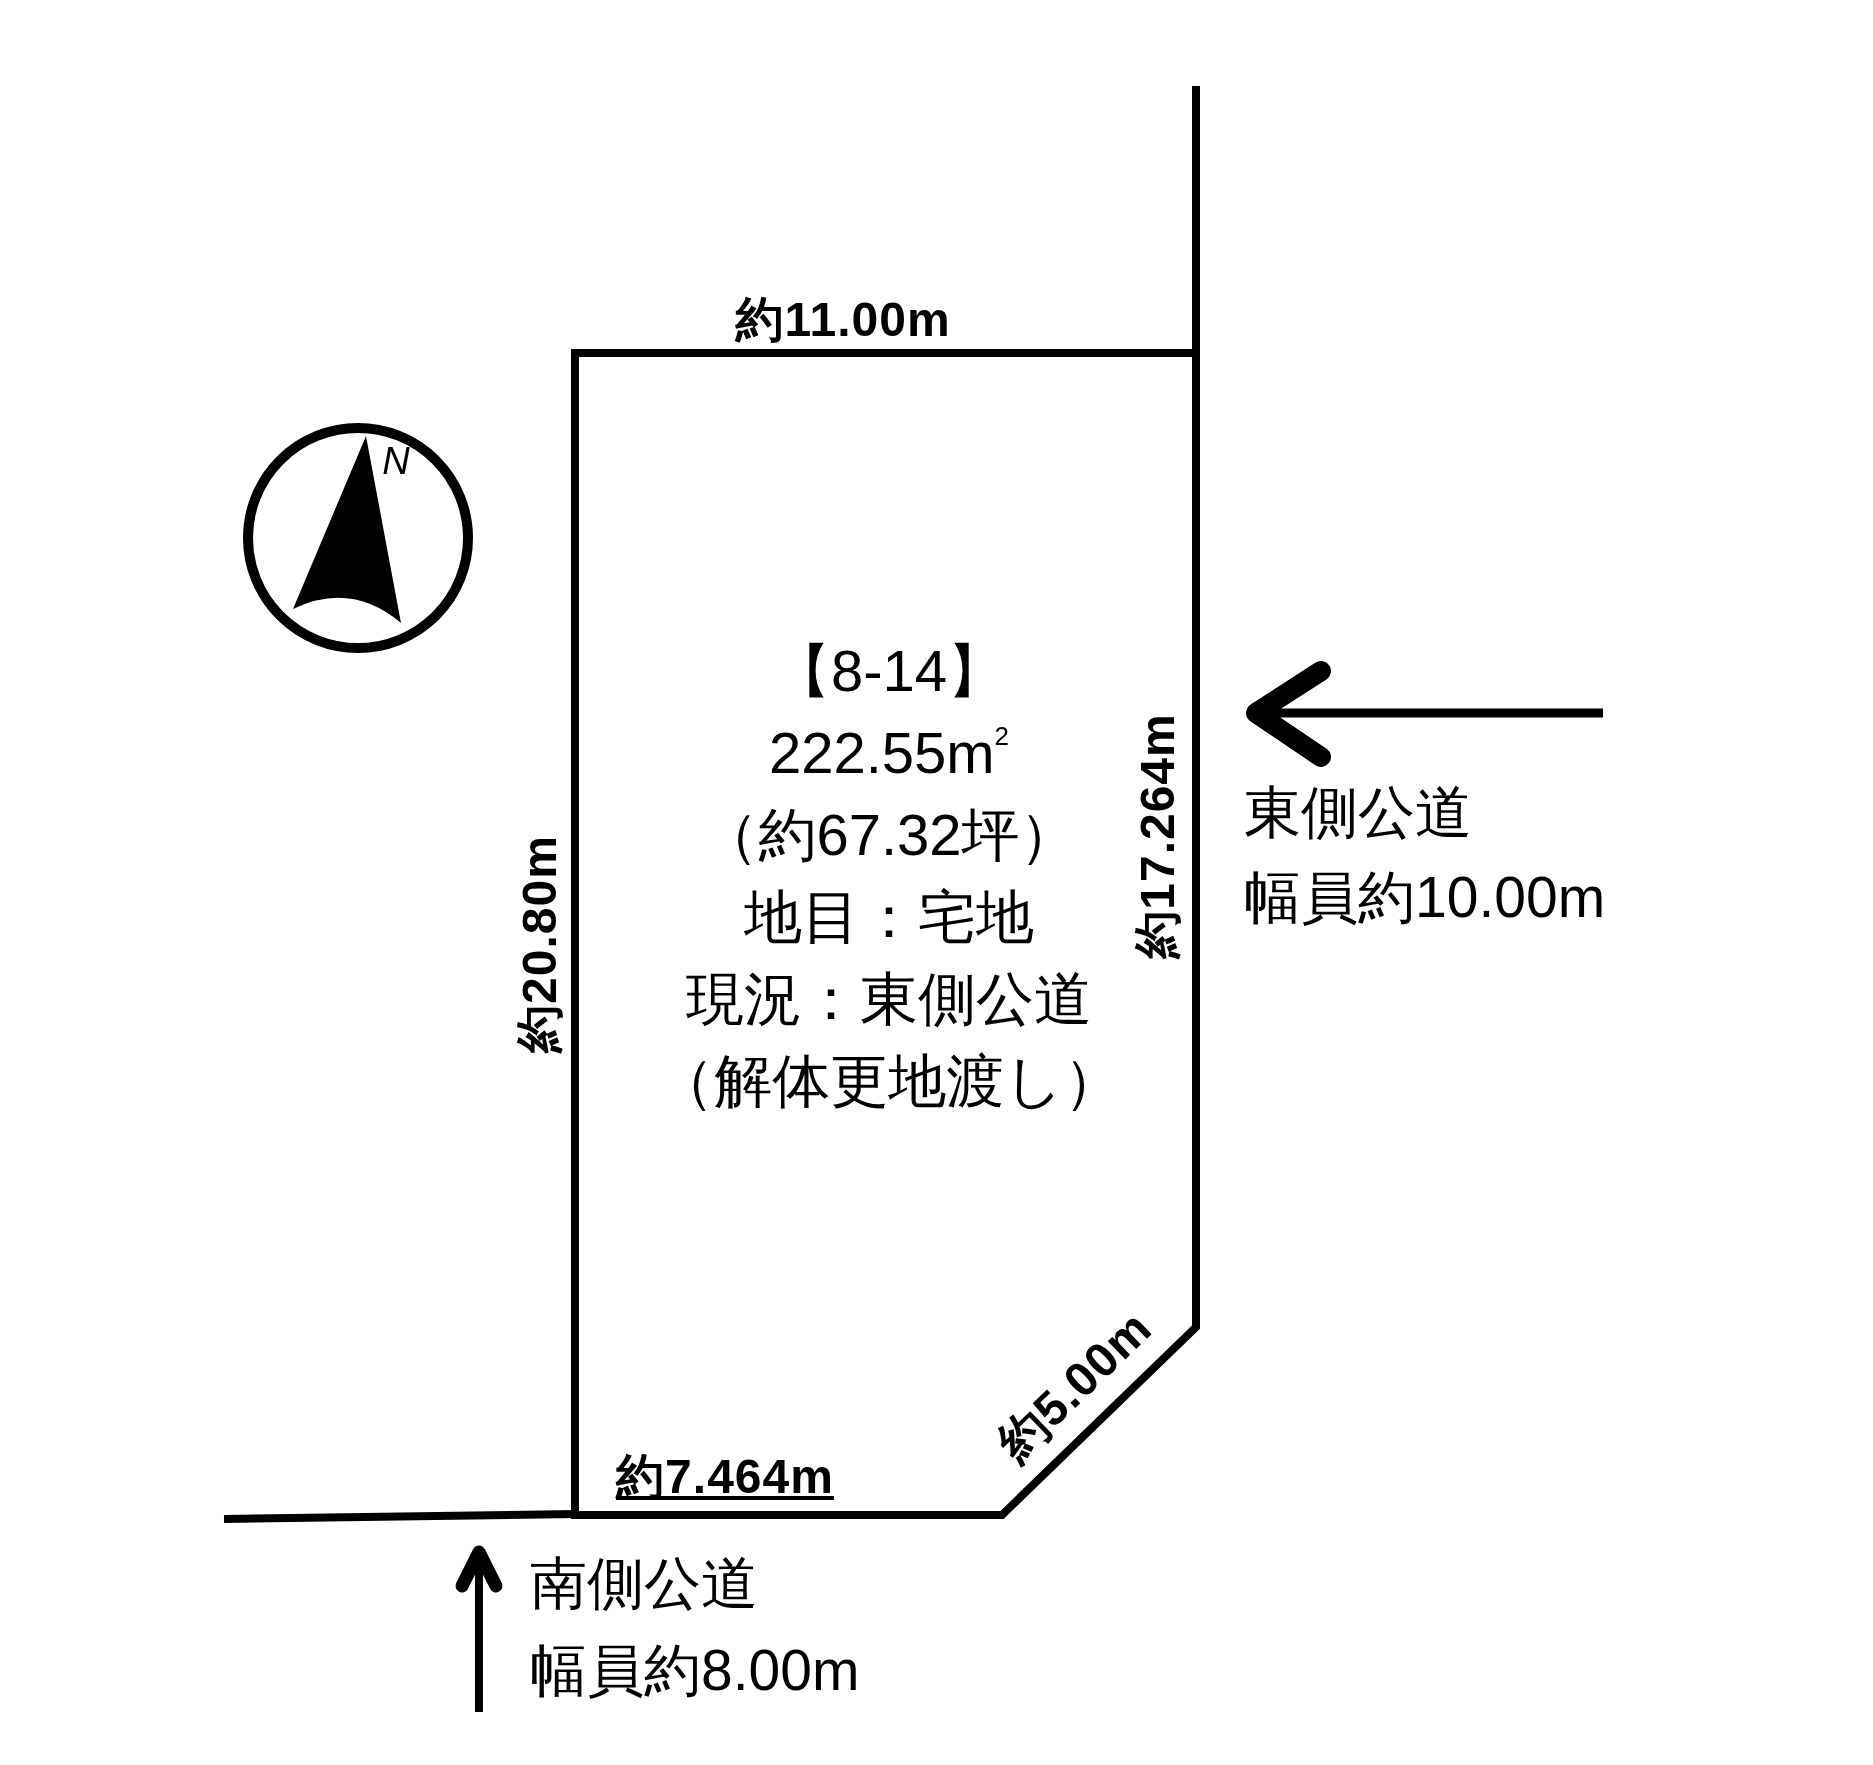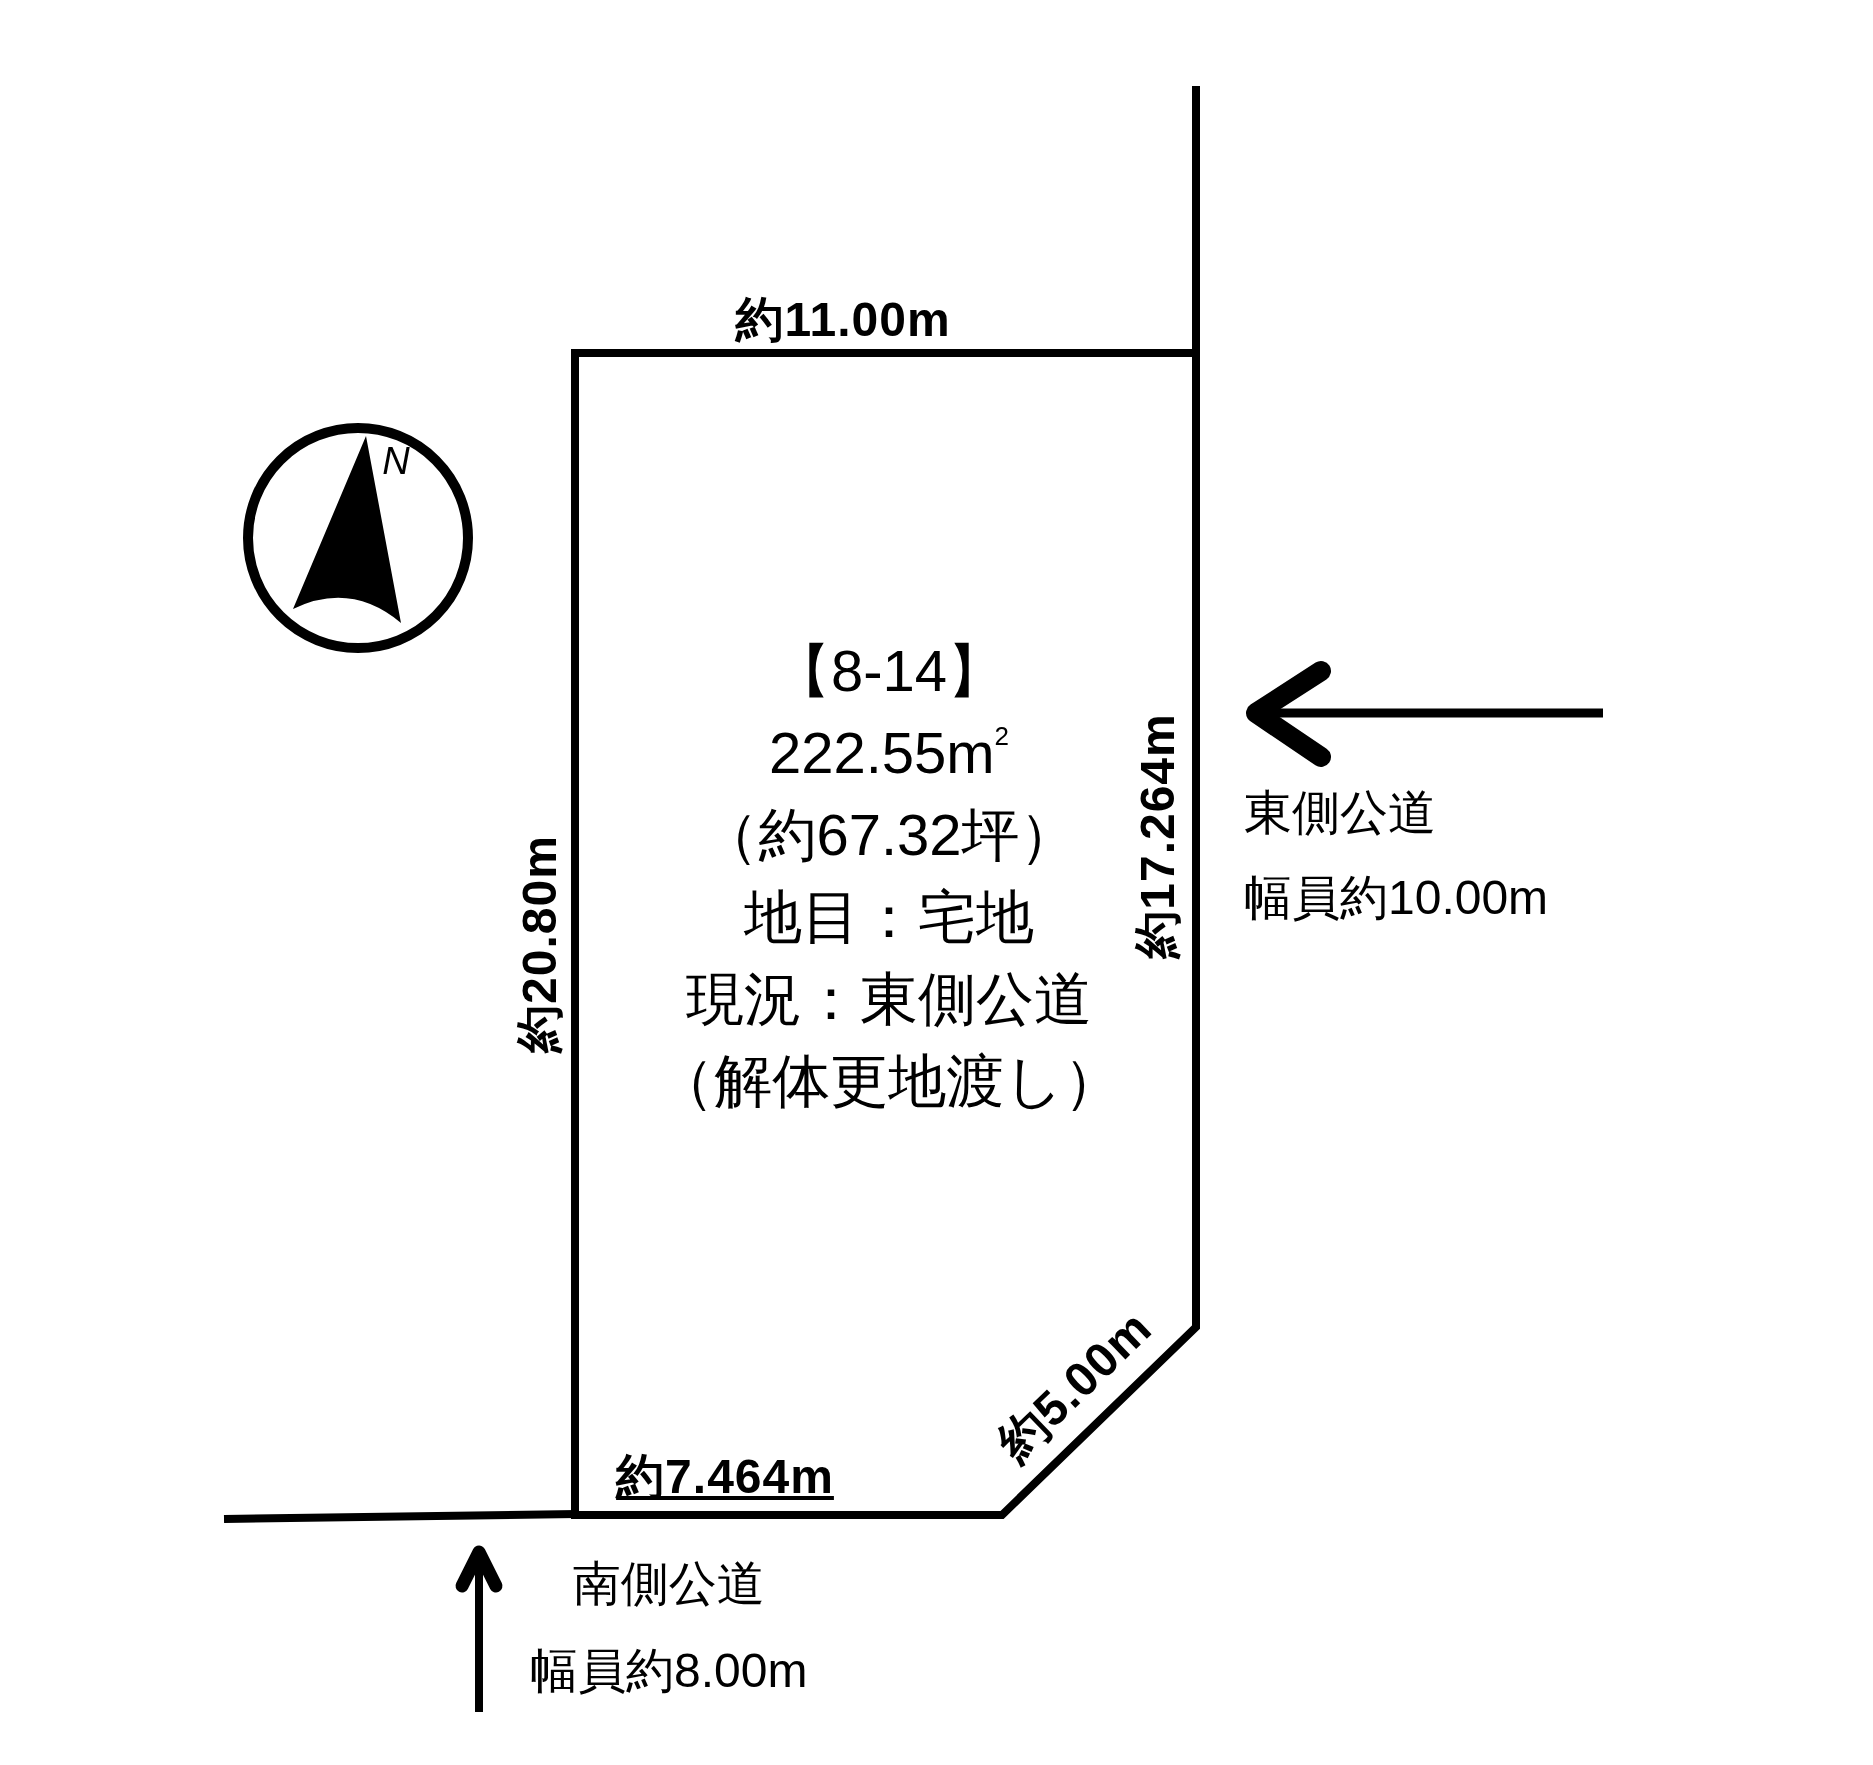--- a/index.html
+++ b/index.html
@@ -57,35 +57,35 @@
     white-space: nowrap;
     margin-left: 9px;
   }
   .parcel-info sup {
     font-size: 26px;
     line-height: 0;
     vertical-align: 28px;
   }
   .road-label {
     position: absolute;
-    font-size: 48px;
+    font-size: 57px;
     font-weight: 400;
     white-space: nowrap;
   }
   .road-label.east {
     left: 1244px;
     top: 770px;
     line-height: 85px;
     text-align: left;
   }
   .road-label.south {
     left: 530px;
     top: 1540px;
     line-height: 87px;
-    text-align: center;
+    text-align: left;
   }
 </style>
 </head>
 <body>
 
 <div class="canvas">
 
   <svg class="lines" viewBox="0 0 1873 1765" xmlns="http://www.w3.org/2000/svg">
 
     <polygon points="575,353 1196,353 1196,1327 1002,1515 575,1515" fill="#ffffff" stroke="#000000" stroke-width="8" stroke-linejoin="miter"></polygon>

